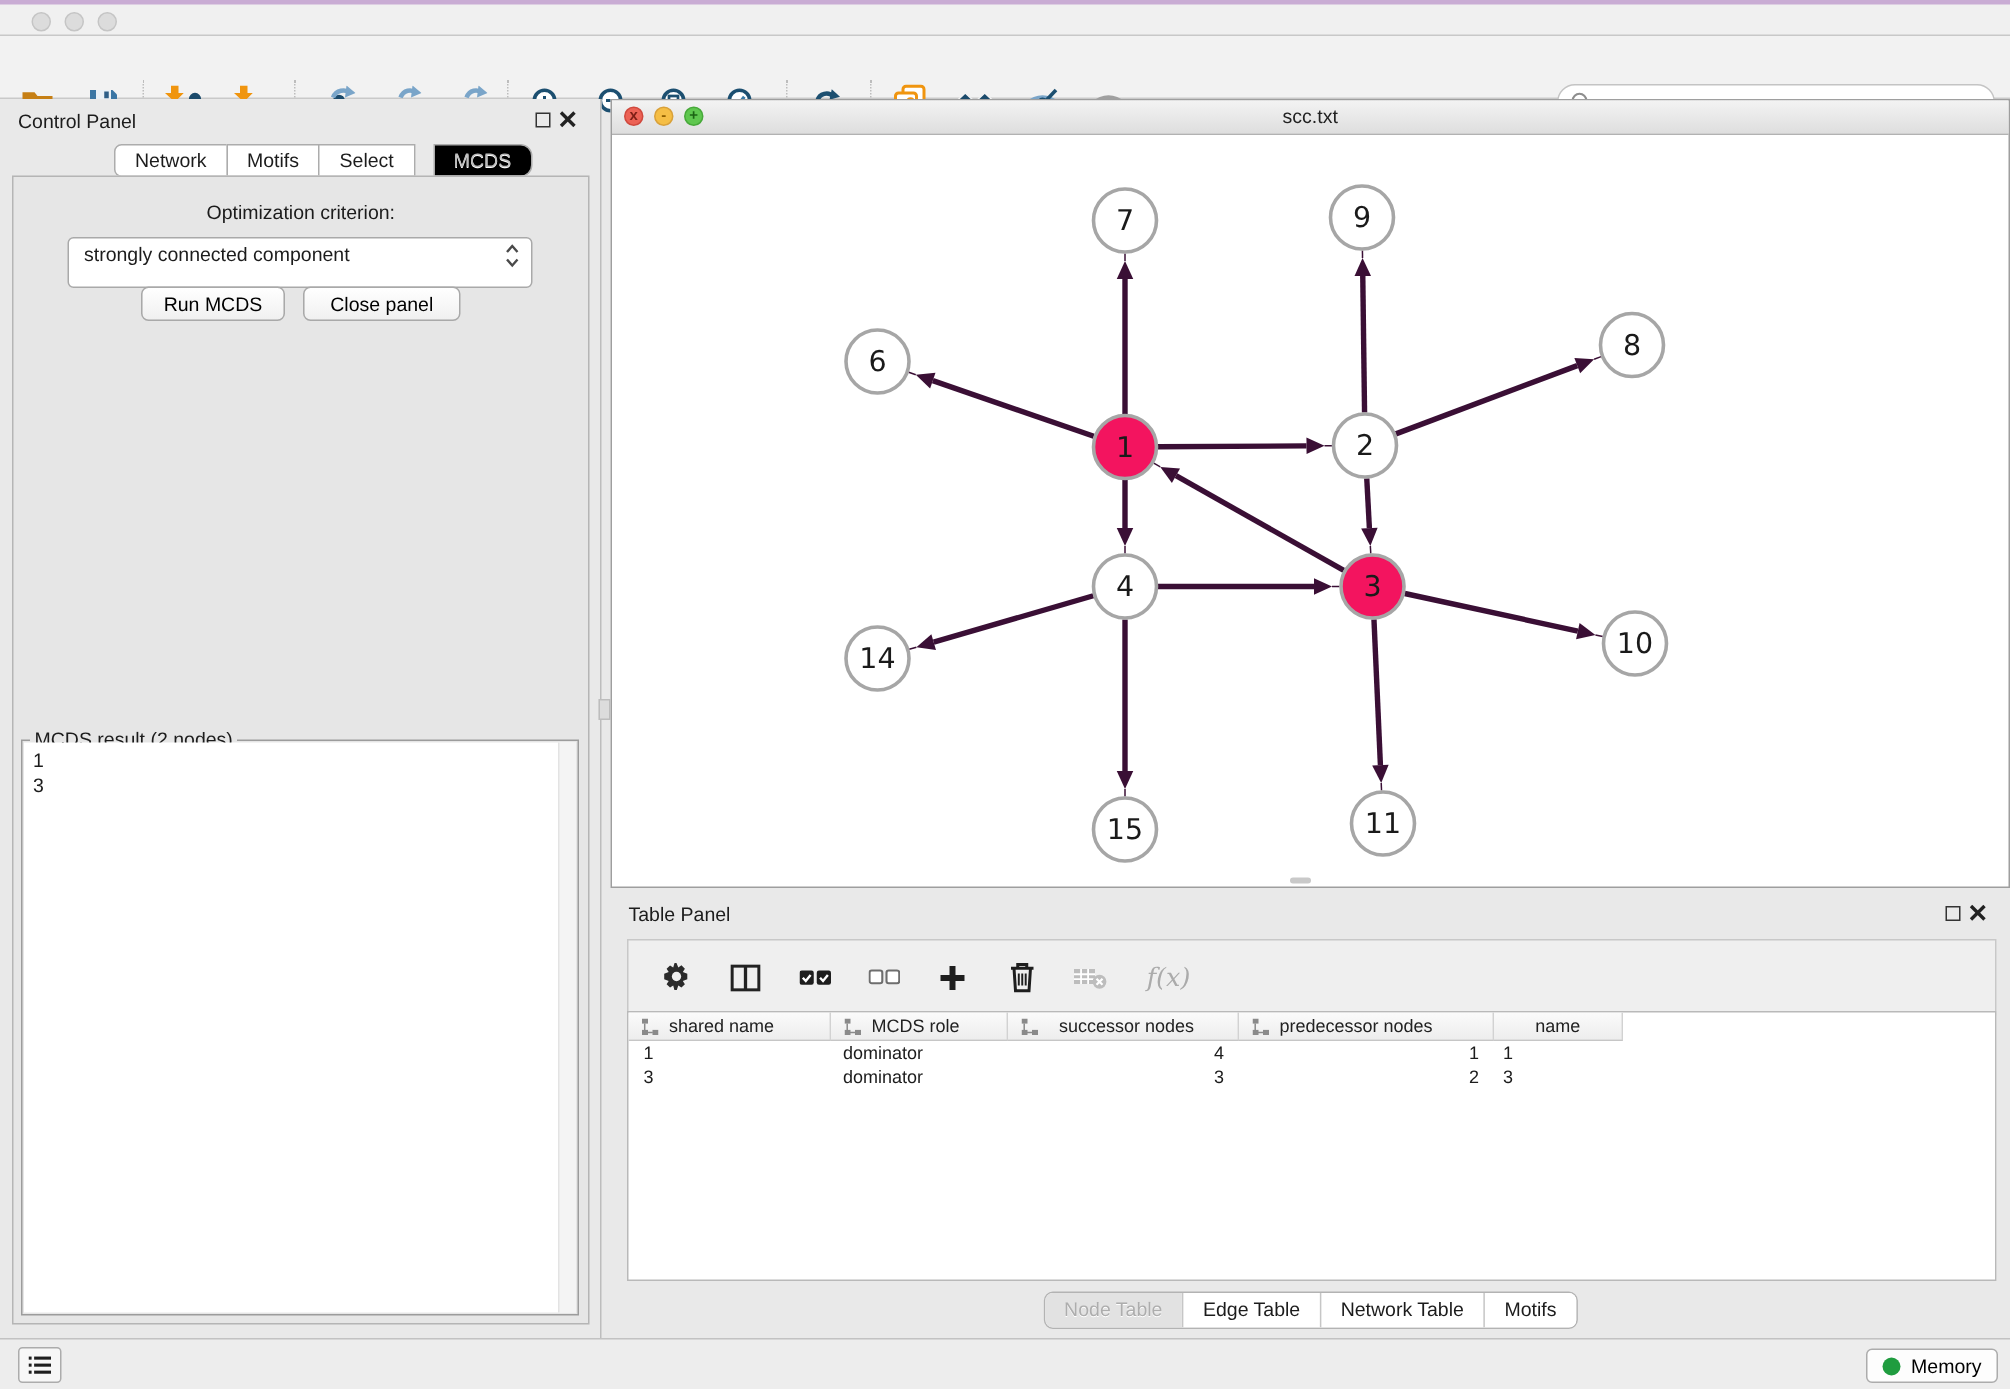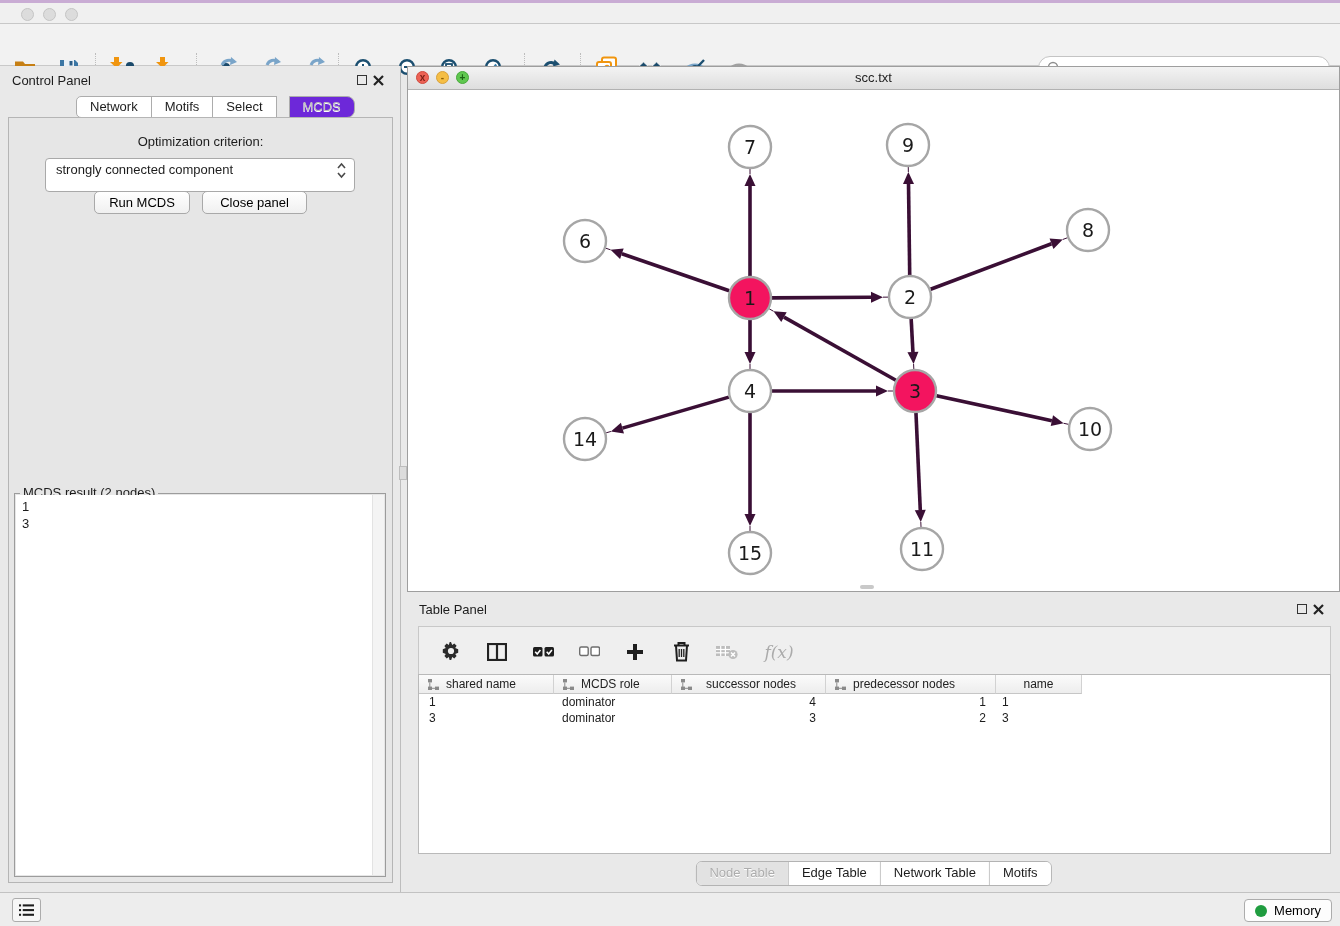--- a/index.html
+++ b/index.html
@@ -27,21 +27,21 @@
   .control-panel{position:absolute;left:0;top:66px;width:401px;height:826px;background:#E9E9E9;
                  border-right:1px solid #BDBDBD;box-sizing:border-box;}
   .panel-head{position:relative;height:28px;}
   .panel-head .ph-title{position:absolute;left:12px;top:7px;font-size:13px;}
   .ph-float{position:absolute;top:9px;width:10px;height:10px;border:1.6px solid #333;box-sizing:border-box;}
   .ph-close{position:absolute;top:6px;width:12px;height:14px;}
   .cp-tabs{position:absolute;left:77px;top:30px;height:22px;display:flex;}
   .cp-tab{border:1px solid #ACACAC;background:#fff;font-size:13px;line-height:20px;padding:0 13px;
           margin-left:-1px;box-sizing:border-box;height:22px;}
   .cp-tab.first{border-radius:5px 0 0 5px;}
-  .cp-tab.sel{background:#6d28d9;color:#BCBCBC;text-shadow:0 1px 0 #fff;border-radius:0 8px 8px 0;margin-left:12px;}
+  .cp-tab.sel{background:#000000;color:#BCBCBC;text-shadow:0 1px 0 #fff;border-radius:0 8px 8px 0;margin-left:12px;}
   .cp-inner{position:absolute;left:8px;top:51px;width:385px;height:766px;border:1px solid #B5B5B5;
             background:#E6E6E6;box-sizing:border-box;}
   .opt-label{position:absolute;left:0;top:16px;width:100%;text-align:center;font-size:13px;}
   .dropdown{position:absolute;left:36px;top:40px;width:310px;height:34px;background:#fff;
             border:1px solid #A9A9A9;border-radius:4px;font-size:13px;line-height:21px;
             padding-left:10px;box-sizing:border-box;}
   .dropdown svg{position:absolute;right:7px;top:3px;}
   .pbtn{position:absolute;top:73px;height:23px;background:linear-gradient(#FFFFFF,#F0F0F0);
         border:1px solid #A9A9A9;border-radius:5px;font-size:13px;font-family:inherit;padding:0;}
   .groupbox{position:absolute;left:5px;top:375px;width:372px;height:384px;border:1px solid #9C9C9C;

